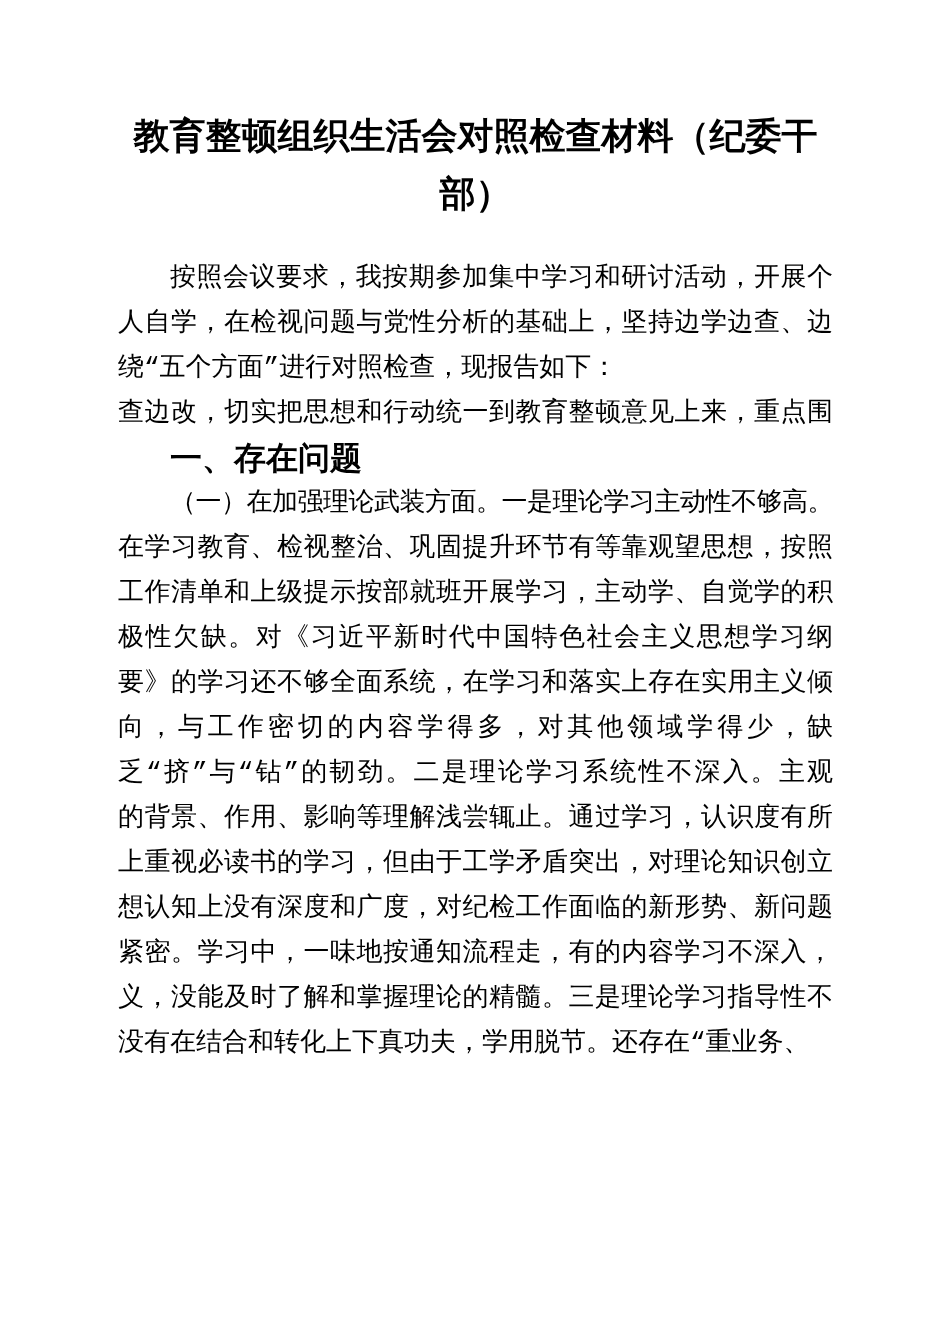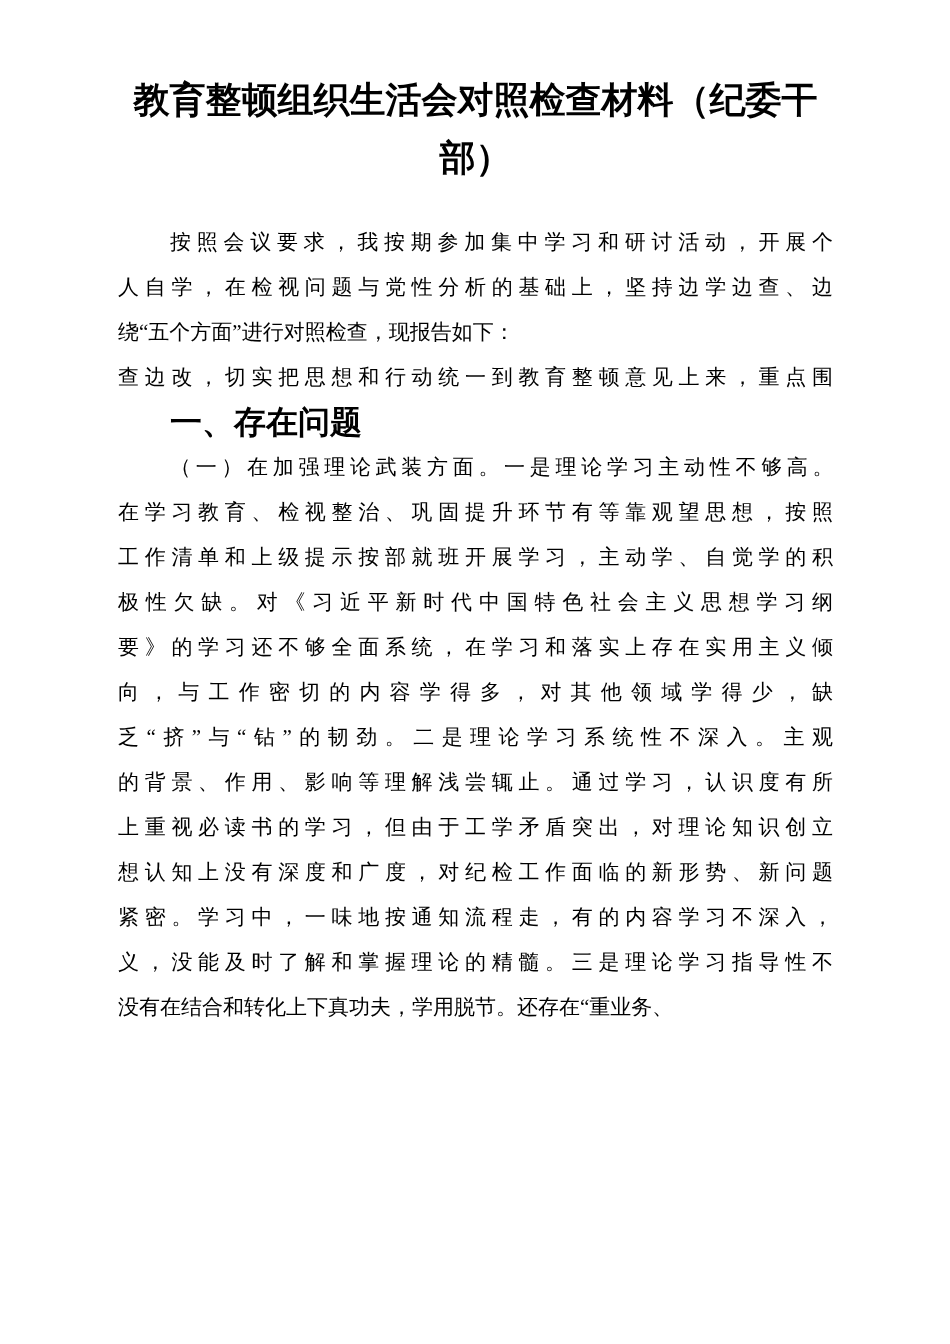--- a/index.html
+++ b/index.html
@@ -10,35 +10,35 @@
   body {
     width: 950px;
     height: 1344px;
     overflow: hidden;
     color: #000000;
   }
   .page {
     box-sizing: border-box;
     width: 950px;
     height: 1344px;
-    padding: 71px 117px 0 118px;
+    padding: 107px 117px 0 118px;
     background: #ffffff;
   }
   .title {
     font-family: "Liberation Serif", "DejaVu Serif", serif;
     font-weight: bold;
     font-size: 36px;
     line-height: 58px;
     text-align: center;
     margin: 0 0 33px 0;
   }
   .title-line { display: block; }
   .tline {
-    font-family: Liberation Serif, serif;
-    font-size: 21px;
+    font-family: Liberation Mono, monospace;
+    font-size: 26px;
     line-height: 45px;
     text-align: justify;
     text-align-last: justify;
     white-space: normal;
   }
   .tline.first { text-indent: 52px; }
   .tline.tight { letter-spacing: -0.55px; }
   .tline.last { text-align-last: left; }
   .heading {
     font-family: "Liberation Sans", "DejaVu Sans", sans-serif;

